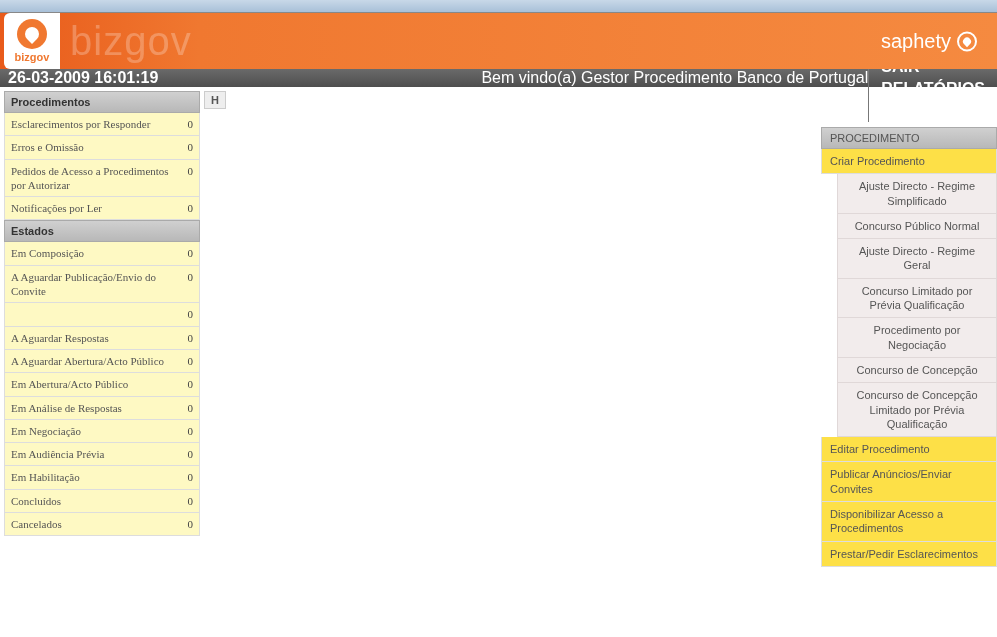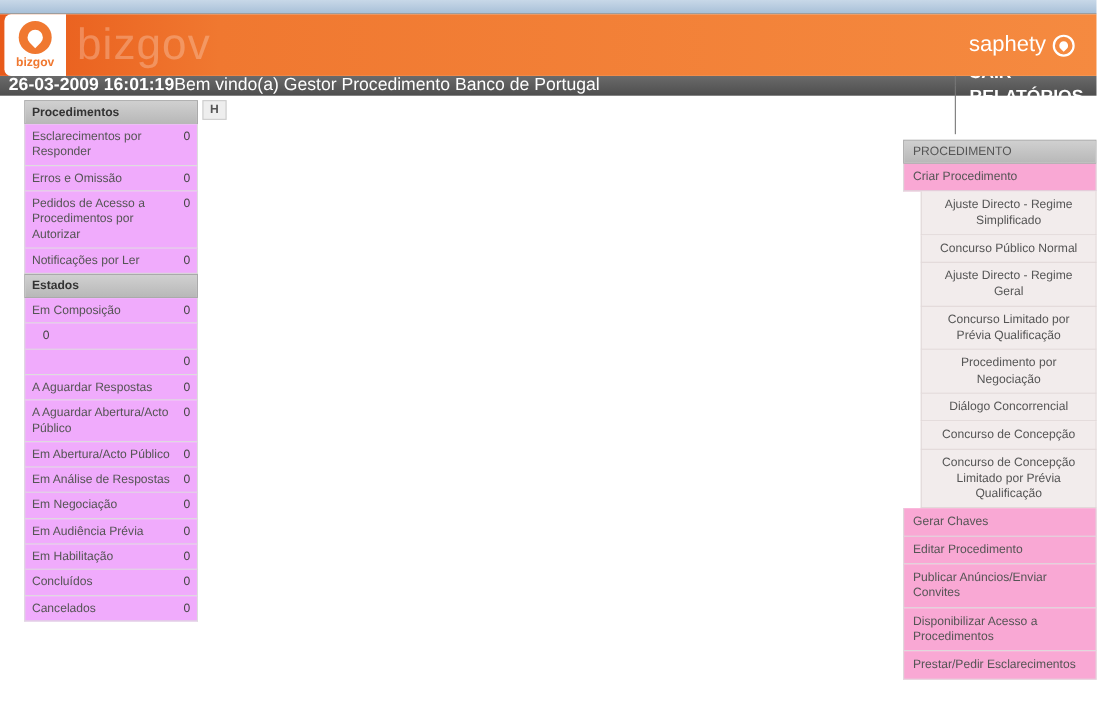--- a/index.html
+++ b/index.html
@@ -45,49 +45,50 @@
   
   .topbar {
     height: 18px;
     background: linear-gradient(#6a6a6a, #4e4e4e);
     color: #fff;
     display: flex;
     align-items: center;
     font-size: 16px;
   }
   .topbar .timestamp { padding-left: 8px; font-weight: bold; }
-  .topbar .welcome { flex: 1; text-align: left; }
+  .topbar .welcome { flex: 1; text-align: right; }
   .topbar nav { display: flex; flex-direction: column; }
   .topbar nav a {
     color: #fff; text-decoration: none; font-weight: bold;
     padding: 0 12px; line-height: 22px;
     border-left: 1px solid #777;
   }
   
   .layout { display: flex; align-items: flex-start; }
-  .sidebar-left { width: 180px; padding: 4px 0 0 22px; }
+  .sidebar-left { width: 200px; padding: 4px 0 0 4px; }
   .main-area { flex: 1; padding: 4px; }
   .sidebar-right { width: 176px; padding: 40px 0 0 0; }
   
   .panel-header {
     background: linear-gradient(#d0d0d0, #b8b8b8);
     border: 1px solid #aaa;
     font-weight: bold;
     padding: 4px 6px;
     color: #333;
   }
   .panel-item {
     display: flex;
-    background: #f0abfc;
+    background: #fef9c3;
     border: 1px solid #ddd;
     border-top: none;
     padding: 4px 6px;
     color: #555;
     cursor: pointer;
     line-height: 1.3;
+    font-family: Liberation Serif, serif;
   }
   .panel-item .label { flex: 1; }
   .panel-item .count { width: 16px; text-align: right; color: #444; }
   .badge-only { justify-content: flex-end; }
   
   .crumb {
     display: inline-block;
     padding: 2px 6px;
     background: #eee;
     border: 1px solid #ccc;
@@ -96,21 +97,21 @@
   }
   
   .right-header {
     background: linear-gradient(#d0d0d0, #b8b8b8);
     border: 1px solid #aaa;
     font-weight: normal;
     padding: 4px 8px;
     color: #555;
   }
   .right-item {
-    background: #f9a8d4;
+    background: #fde047;
     border: 1px solid #ddd;
     border-top: none;
     padding: 5px 8px;
     color: #555;
     cursor: pointer;
     line-height: 1.3;
   }
   .right-sub-group { padding-left: 16px; text-align: center; }
   .right-sub-group .right-item { background: #f2ecec; padding-left: 8px; border-color: #e0d8d8; }
 </style>
@@ -167,20 +168,21 @@
           <span class="count">0</span>
         </div>
       </div>
     <div class="panel-header" style="margin-top:0">Estados</div>
     <div id="estados-list">
         <div class="panel-item">
           <span class="label">Em Composição</span>
           <span class="count">0</span>
         </div>
         <div class="panel-item">
+          <span class="label">A Aguardar Publicação/Envio do Convite</span>
           <span class="count">0</span>
         </div>
         <div class="panel-item badge-only">
           <span class="count">0</span>
         </div>
         <div class="panel-item">
           <span class="label">A Aguardar Respostas</span>
           <span class="count">0</span>
         </div>
         <div class="panel-item">
@@ -224,25 +226,23 @@
 
   <div class="sidebar-right">
     <div class="right-header">PROCEDIMENTO</div>
     <div class="right-item">Criar Procedimento</div>
     <div class="right-sub-group" id="criar-sub">
         <div class="right-item">Ajuste Directo - Regime Simplificado</div>
         <div class="right-item">Concurso Público Normal</div>
         <div class="right-item">Ajuste Directo - Regime Geral</div>
         <div class="right-item">Concurso Limitado por Prévia Qualificação</div>
         <div class="right-item">Procedimento por Negociação</div>
-        <div class="right-item">Diálogo Concorrencial</div>
         <div class="right-item">Concurso de Concepção</div>
         <div class="right-item">Concurso de Concepção Limitado por Prévia Qualificação</div>
       </div>
     <div id="right-actions">
-        <div class="right-item">Gerar Chaves</div>
         <div class="right-item">Editar Procedimento</div>
         <div class="right-item">Publicar Anúncios/Enviar Convites</div>
         <div class="right-item">Disponibilizar Acesso a Procedimentos</div>
         <div class="right-item">Prestar/Pedir Esclarecimentos</div>
       </div>
   </div>
 </div>
 
 </body></html>

